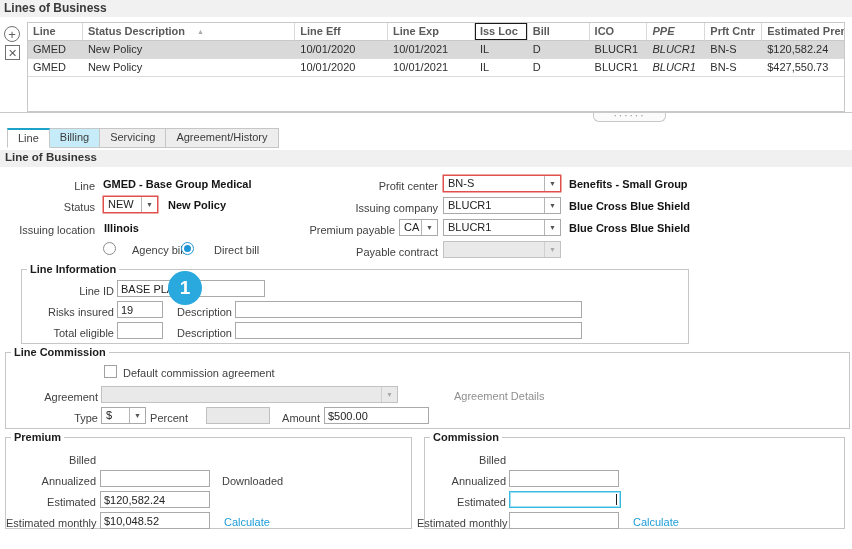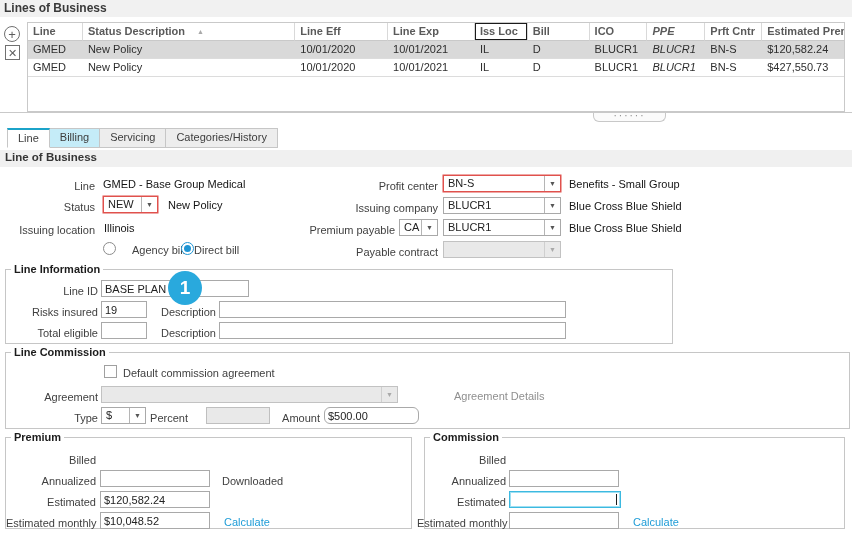--- a/index.html
+++ b/index.html
@@ -38,21 +38,21 @@
   .tab:first-child { border-left:1px solid #c6c6c6; }
   .tab.active { height:20px; background:#fff; border-top:2px solid #1ba3c9; border-bottom:1px solid #fff; font-weight:normal; }
   .tab.hl { background:#c5ecf8; }
 
   .section-bar { position:absolute; left:0; top:150px; width:852px; height:17px; background:#f0f0f0; }
   .section-bar b { position:absolute; left:5px; top:1px; font-size:11.5px; color:#353535; }
 
   
   .lbl { position:absolute; height:14px; line-height:14px; color:#3f3f3f; white-space:nowrap; }
   .r { text-align:right; }
-  .bval { position:absolute; font-weight:normal; color:#141414; white-space:nowrap; }
+  .bval { position:absolute; font-weight:bold; color:#141414; white-space:nowrap; }
   .tin { position:absolute; height:17px; border:1px solid #a9a9a9; background:#fff; font-family:"Liberation Sans",sans-serif; font-size:11px; color:#222; padding:0 3px; }
   .tin.num { text-align:left; }
   .tin:disabled, .tin.dis { background:#e9e9e9; border-color:#bfbfbf; }
   .combo { position:absolute; height:17px; border:1px solid #a9a9a9; background:#fff; display:flex; cursor:pointer; }
   .combo .cv { flex:1; line-height:15px; padding-left:4px; color:#222; overflow:hidden; white-space:nowrap; }
   .combo .ca { width:16px; border-left:1px solid #b5b5b5; display:flex; align-items:center; justify-content:center; color:#555; font-size:7px; }
   .combo.err { border-color:#e0514d; box-shadow:0 0 0 0.5px #e0514d; }
   .combo.dis { background:#e9e9e9; border-color:#c2c2c2; cursor:default; }
   .combo.dis .ca { color:#a9a9a9; border-left-color:#cfcfcf; }
 
@@ -128,21 +128,21 @@
 
   <div class="hline"></div>
   <div class="splitter">
       <span>······</span>
     </div>
 
   <div class="tabstrip">
     <div class="tab active">Line</div>
     <div class="tab hl">Billing</div>
     <div class="tab">Servicing</div>
-    <div class="tab">Categories/History</div>
+    <div class="tab">Agreement/History</div>
   </div>
 
   <div class="section-bar">
       <b>Line of Business</b>
     </div>
 
   <div class="lbl r" style="left:0;top:179px;width:95px">Line</div>
   <div class="bval" style="left:103px;top:178px">GMED - Base Group Medical</div>
 
   <div class="lbl r" style="left:0;top:200px;width:95px">Status</div>
@@ -151,21 +151,21 @@
     <span class="ca">▼</span>
   </div>
   <div class="bval" style="left:168px;top:199px">New Policy</div>
 
   <div class="lbl r" style="left:0;top:223px;width:95px">Issuing location</div>
   <div class="bval" style="left:104px;top:222px">Illinois</div>
 
   <div class="radio" style="left:103px;top:242px"></div>
   <div class="lbl" style="left:132px;top:243px">Agency bill</div>
   <div class="radio checked" style="left:181px;top:242px"></div>
-  <div class="lbl" style="left:194px;top:243px">Direct bill</div>
+  <div class="lbl" style="left:214px;top:243px">Direct bill</div>
 
   <div class="lbl r" style="left:280px;top:179px;width:158px">Profit center</div>
   <div class="combo err" style="left:443px;top:175px;width:118px">
     <span class="cv">BN-S</span>
     <span class="ca">▼</span>
   </div>
   <div class="bval" style="left:569px;top:178px">Benefits - Small Group</div>
 
   <div class="lbl r" style="left:280px;top:201px;width:158px">Issuing company</div>
   <div class="combo" style="left:443px;top:197px;width:118px">
@@ -184,21 +184,21 @@
     <span class="ca">▼</span>
   </div>
   <div class="bval" style="left:569px;top:222px">Blue Cross Blue Shield</div>
 
   <div class="lbl r" style="left:280px;top:245px;width:158px">Payable contract</div>
   <div class="combo dis" style="left:443px;top:241px;width:118px">
     <span class="cv"></span>
     <span class="ca">▼</span>
   </div>
 
-  <div class="groupbox" style="left:5px;top:269px;width:668px;height:75px">
+  <div class="groupbox" style="left:21px;top:269px;width:668px;height:75px">
     <span class="gb-title">Line Information</span>
     <div class="lbl r" style="left:0;top:14px;width:92px">Line ID</div>
     <input class="tin" style="left: 95px; top: 10px; width: 148px;" value="BASE PLAN">
     <div class="lbl r" style="left:0;top:35px;width:92px">Risks insured</div>
     <input class="tin num" style="left: 95px; top: 31px; width: 46px;" value="19">
     <div class="lbl r" style="left:150px;top:35px;width:60px">Description</div>
     <input class="tin" style="left: 213px; top: 31px; width: 347px;">
     <div class="lbl r" style="left:0;top:56px;width:92px">Total eligible</div>
     <input class="tin num" style="left: 95px; top: 52px; width: 46px;">
     <div class="lbl r" style="left:150px;top:56px;width:60px">Description</div>
@@ -218,21 +218,21 @@
     </div>
     <div class="graylink" style="left:404px;top:37px">Agreement Details</div>
     <div class="lbl r" style="left:0;top:58px;width:92px">Type</div>
     <div class="combo" style="left:95px;top:54px;width:45px">
       <span class="cv">$</span>
       <span class="ca">▼</span>
     </div>
     <div class="lbl r" style="left:132px;top:58px;width:50px">Percent</div>
     <input class="tin dis" style="left: 200px; top: 54px; width: 64px;" disabled="">
     <div class="lbl r" style="left:268px;top:58px;width:46px">Amount</div>
-    <input class="tin num" style="left: 318px; top: 54px; width: 95px; border-radius: 6px;" value="$500.00">
+    <input class="tin num" style="left: 318px; top: 54px; width: 105px;" value="$500.00">
   </div>
 
   <div class="groupbox" style="left:5px;top:437px;width:407px;height:92px">
     <span class="gb-title">Premium</span>
     <div class="lbl r" style="left:0;top:15px;width:90px">Billed</div>
     <div class="lbl r" style="left:0;top:36px;width:90px">Annualized</div>
     <input class="tin num" style="left: 94px; top: 32px; width: 110px;">
     <div class="lbl" style="left:216px;top:36px">Downloaded</div>
     <div class="lbl r" style="left:0;top:57px;width:90px">Estimated</div>
     <input class="tin num" style="left: 94px; top: 53px; width: 110px;" value="$120,582.24">

